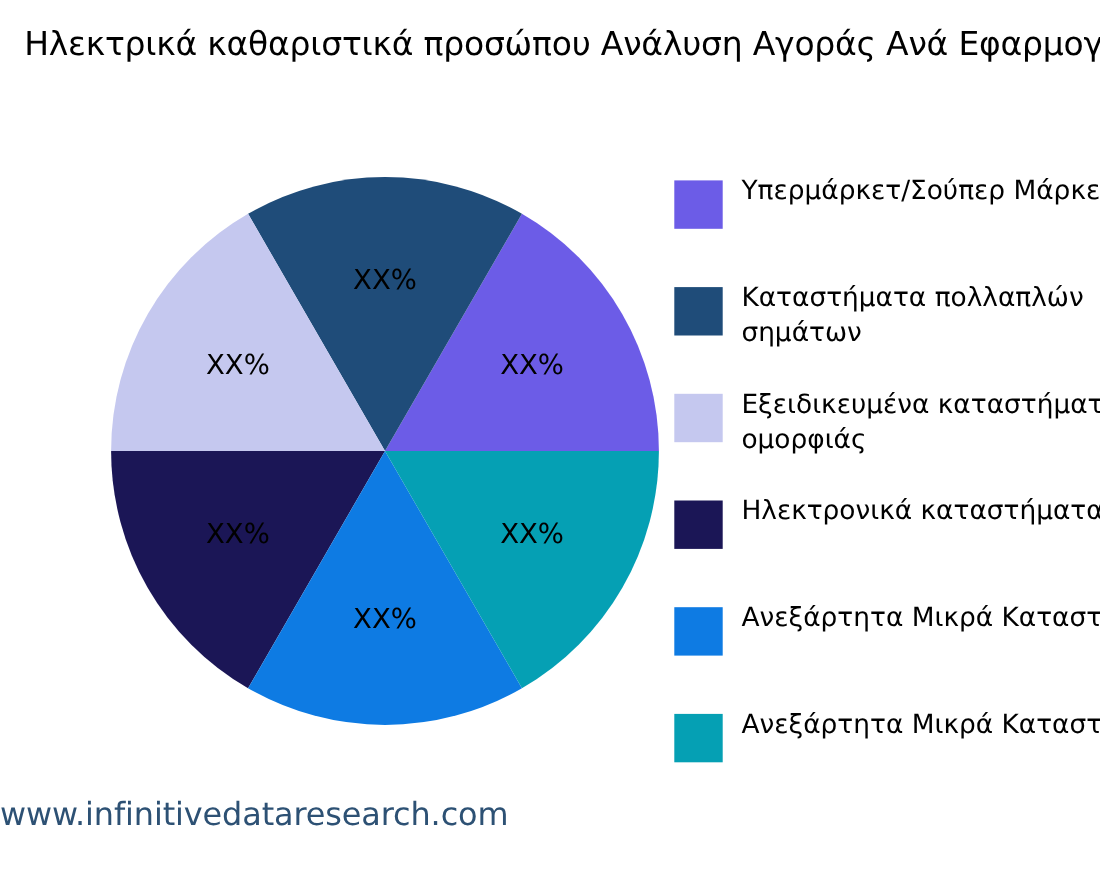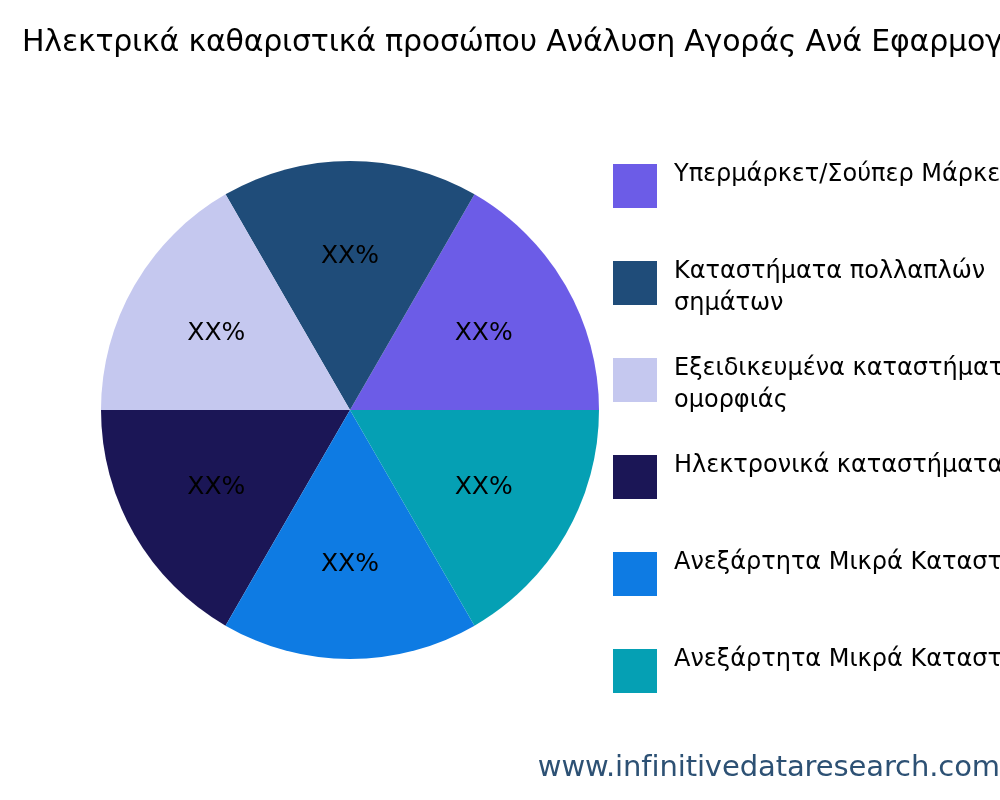--- a/index.html
+++ b/index.html
@@ -74,23 +74,23 @@
     top: -1px;
     width: 420px;
     font-size: 24px;
     line-height: 32px;
     color: #000000;
     white-space: pre-wrap;
   }
   #footer-url {
     position: absolute;
     left: 0;
-    top: 749px;
+    top: 723px;
     width: 1000px;
-    text-align: right;
+    text-align: left;
     font-size: 29px;
     color: #2d5174;
     letter-spacing: -0.1px;
   }
 </style>
 </head>
 <body>
 
 <div id="chart-root">
 

